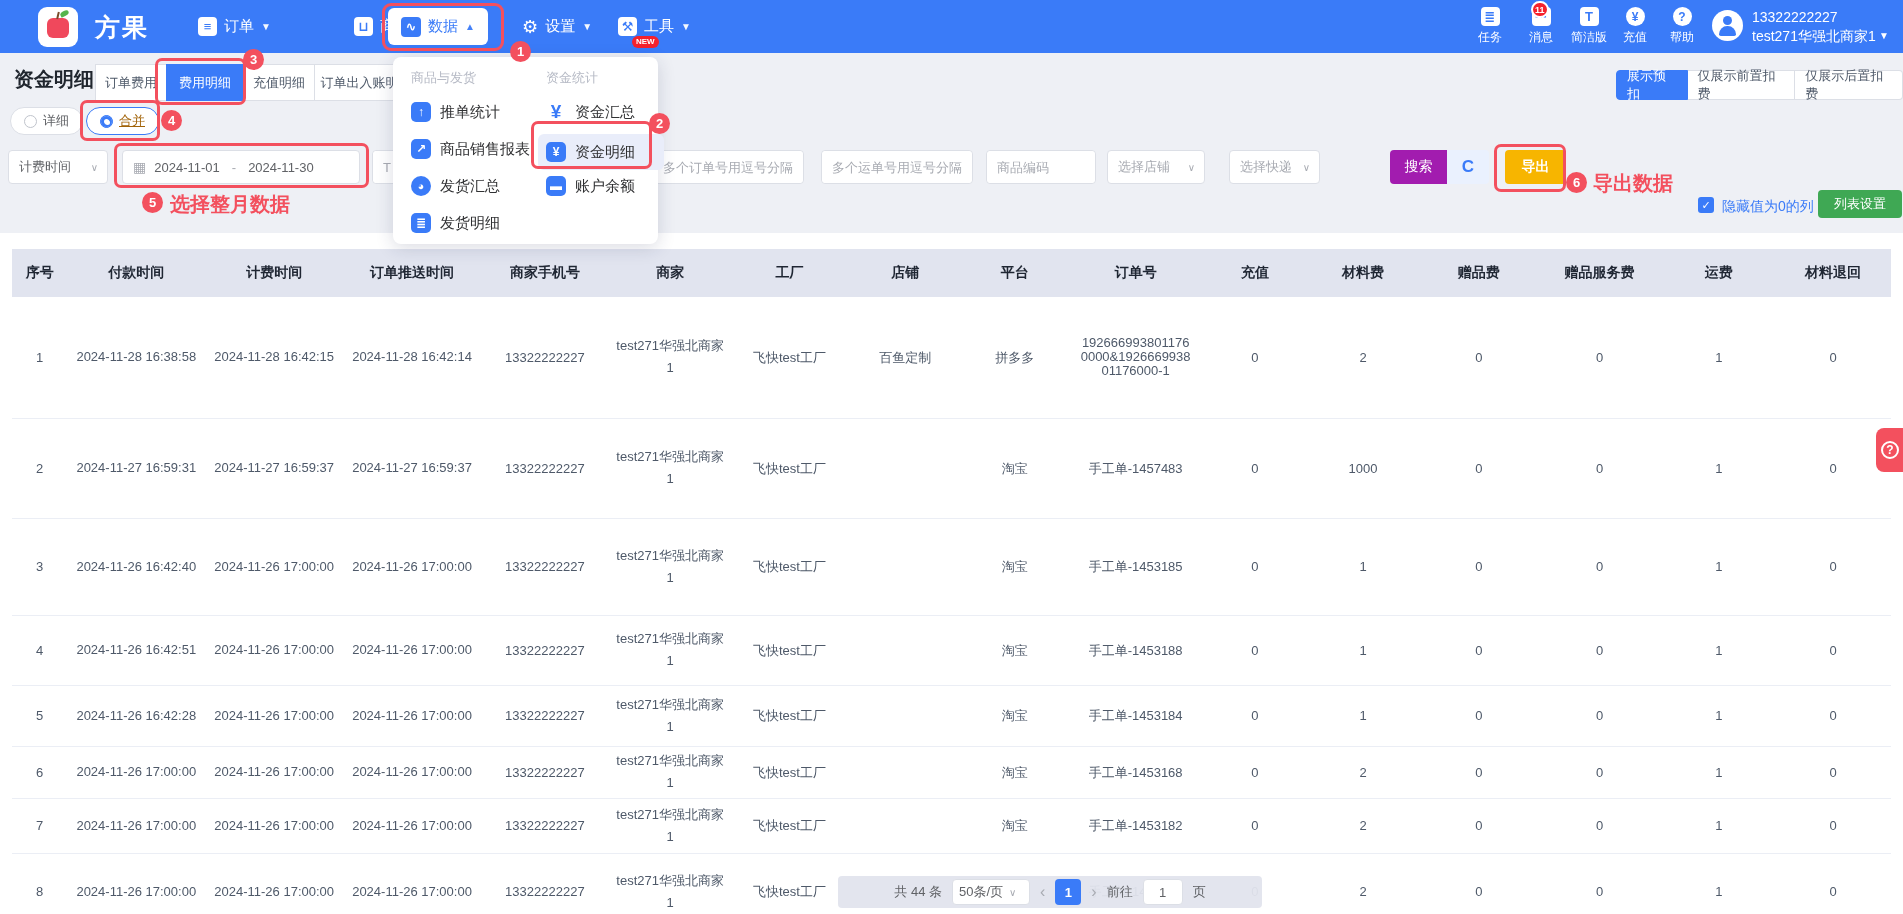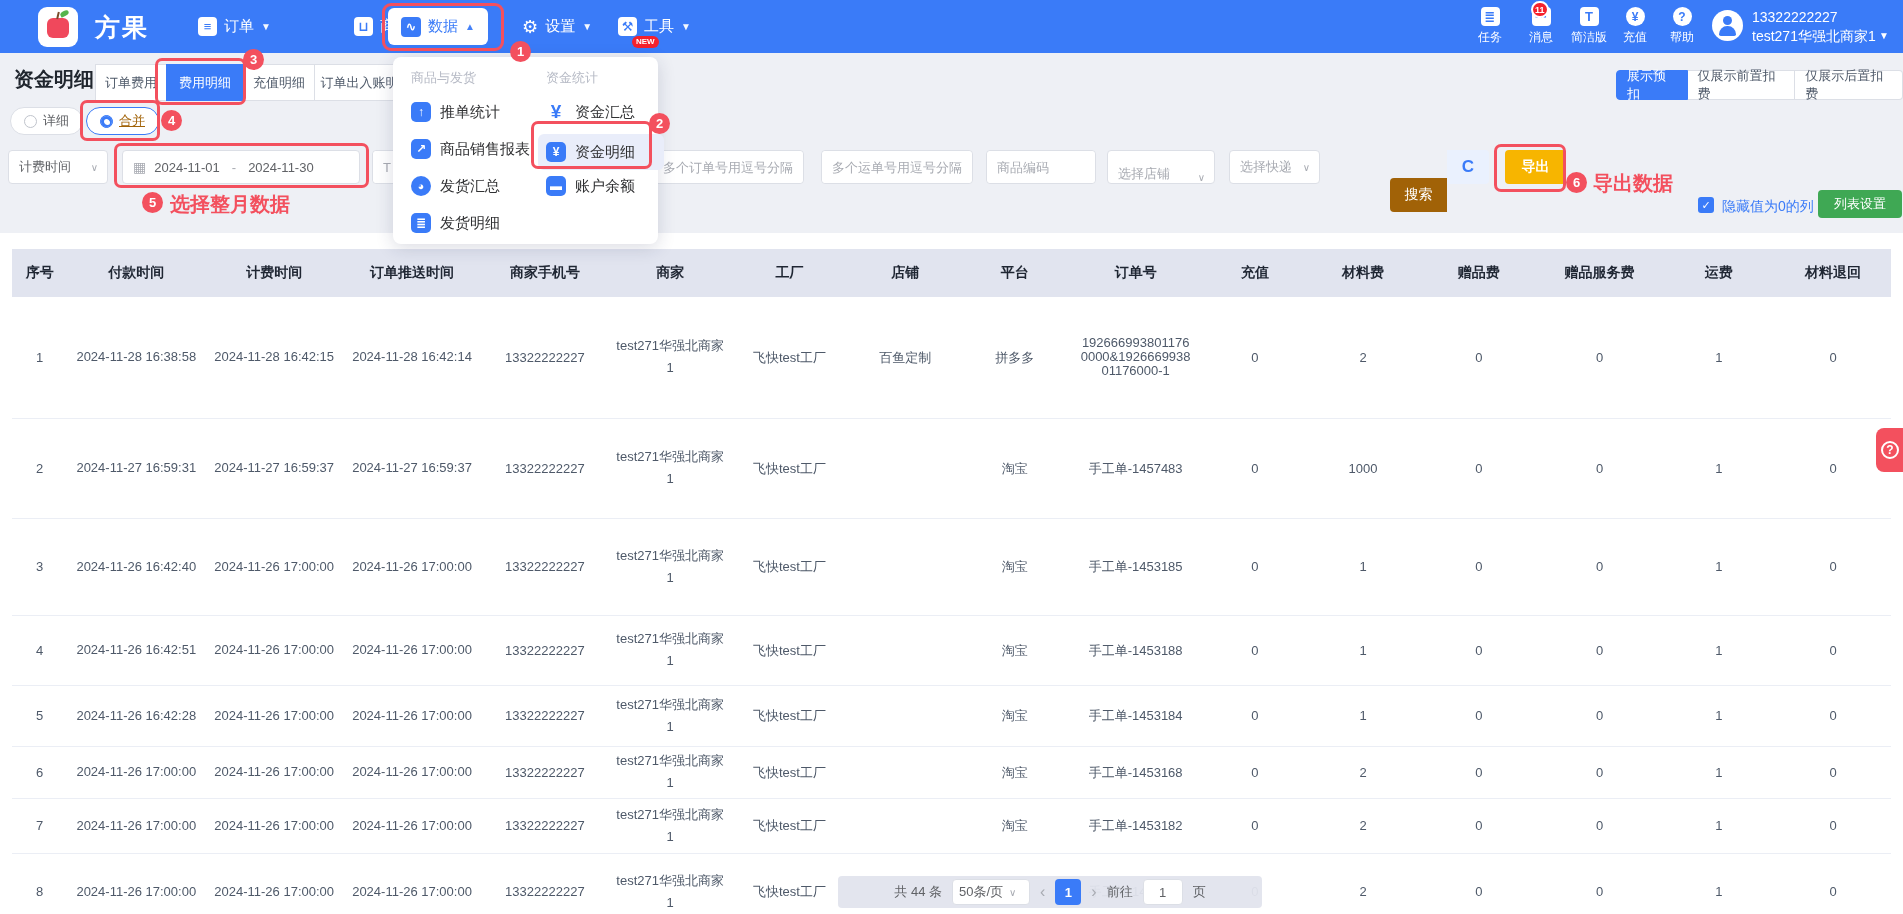--- a/index.html
+++ b/index.html
@@ -55,21 +55,21 @@
   .view-btn:last-child { border-radius:0 4px 4px 0; }
   .view-btn.active { background:#3A7BF8; border-color:#3A7BF8; color:#fff; }
 
   
   .fbox { position:absolute; top:150px; height:34px; background:#fff; border:1px solid #DCDFE6; border-radius:4px; display:flex; align-items:center; font-size:13px; color:#606266; }
   .fbox input { border:none; outline:none; width:100%; height:100%; border-radius:4px; padding:0 10px; font-size:13px; color:#606266; font-family:inherit; }
   .fbox input::placeholder { color:#A8ABB2; }
   .sel-caret { margin-left:auto; margin-right:9px; color:#A8ABB2; font-size:10px; }
   .cal-icon { color:#A8ABB2; font-size:14px; margin:0 8px 0 10px; }
   .btn { position:absolute; top:150px; height:34px; border:none; border-radius:4px; font-size:14px; color:#fff; font-family:inherit; display:flex; align-items:center; justify-content:center; cursor:pointer; }
-  .btn.search { left:1390px; width:57px; background:#a16207; border-radius:4px 0 0 4px;margin-top:28px; }
+  .btn.search { left:1390px; width:57px; background:#a21caf; border-radius:4px 0 0 4px; }
   .btn.refresh { left:1447px; width:42px; background:#EAF1FE; color:#3A7BF8; font-weight:bold; font-size:17px; border-radius:0 4px 4px 0; }
   .btn.export { left:1505px; width:61px; background:#F7B500; font-weight:bold; }
 
   
   .chk { position:absolute; left:1698px; top:197px; width:16px; height:16px; background:#3A7BF8; border-radius:3px; color:#fff; font-size:11px; display:flex; align-items:center; justify-content:center; cursor:pointer; }
   .chk-label { position:absolute; left:1722px; top:198px; font-size:14px; color:#3A7BF8; }
   .btn-settings { position:absolute; left:1818px; top:190px; width:84px; height:28px; background:#3FA854; color:#fff; font-size:13px; border:none; border-radius:4px; cursor:pointer; font-family:inherit; }
 
   
   .table-zone { position:absolute; left:0; top:233px; width:1903px; height:681px; background:#fff; }
@@ -208,21 +208,21 @@
 </div>
 <div class="fbox" style="left:652px;width:152px;">
   <input placeholder="多个订单号用逗号分隔" style="">
 </div>
 <div class="fbox" style="left:821px;width:152px;">
   <input placeholder="多个运单号用逗号分隔" style="">
 </div>
 <div class="fbox" style="left:986px;width:110px;">
   <input placeholder="商品编码" style="">
 </div>
-<div class="fbox" style="left:1107px;width:108px;align-items:flex-end;">
+<div class="fbox" style="left:1107px;width:98px;">
   <span style="padding-left:10px;color:#A8ABB2;">选择店铺</span>
   <span class="sel-caret">∨</span>
 </div>
 <div class="fbox" style="left:1229px;width:91px;">
   <span style="padding-left:10px;color:#A8ABB2;">选择快递</span>
   <span class="sel-caret">∨</span>
 </div>
 <button class="btn search">搜索</button>
 <button class="btn refresh">C</button>
 <button class="btn export">导出</button>

